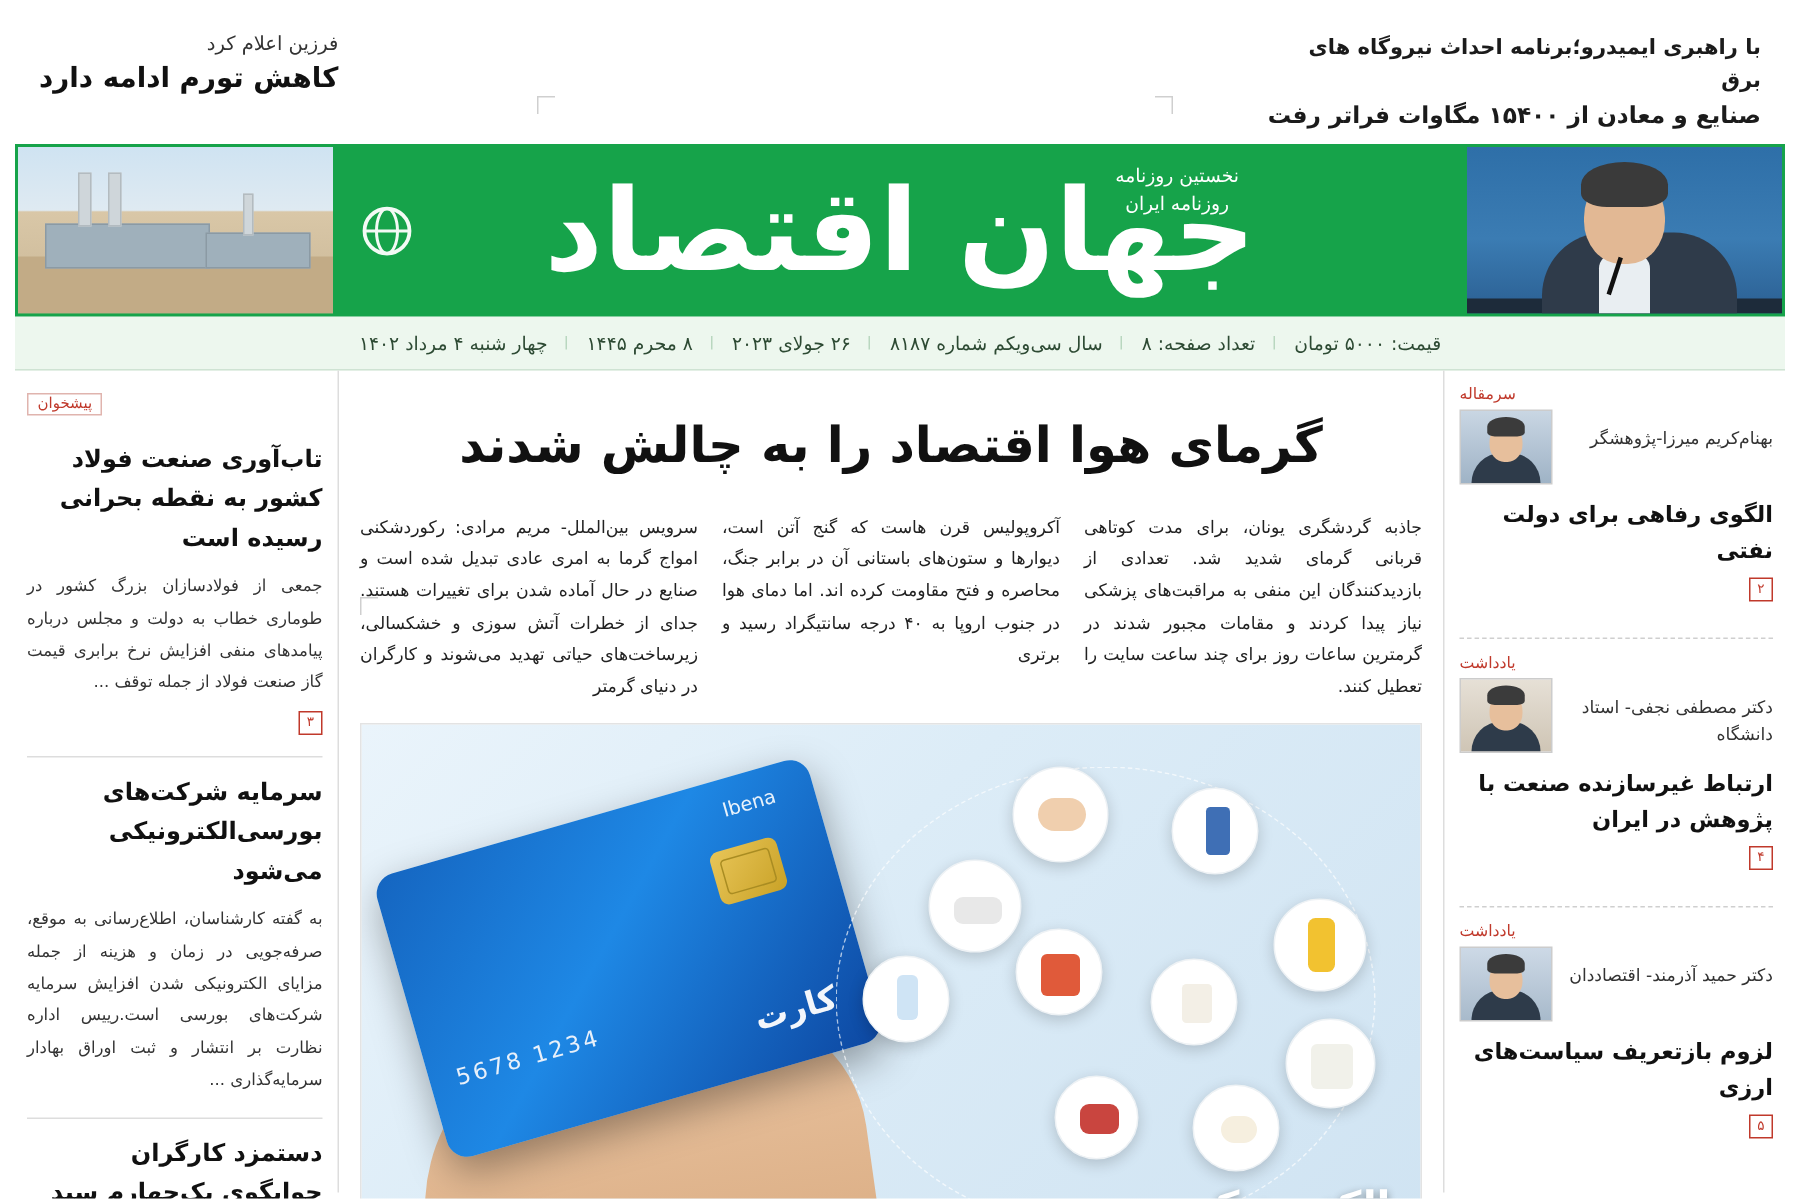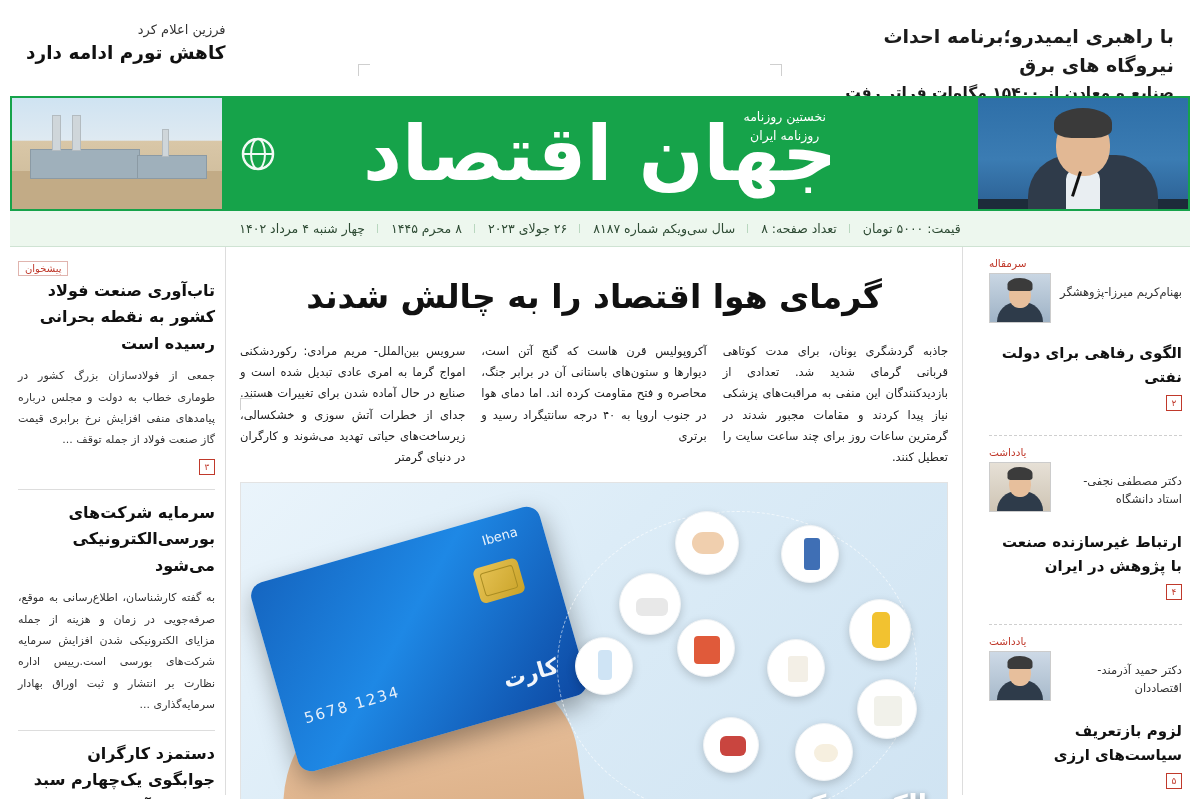--- a/index.html
+++ b/index.html
@@ -12,21 +12,21 @@
     overflow:hidden;
   }
   .page { position:relative; width:1200px; height:799px; background:#fff; }
 
   
   .topstrip {
     display:flex; align-items:flex-start; justify-content:space-between;
     height:96px; padding:22px 26px 0 26px;
   }
   .top-teaser { text-align:right; line-height:1.55; }
-  .top-teaser .l1 { font-size:19px; font-weight:bold; color:#1b1b1b; }
+  .top-teaser .l1 { font-size:14px; font-weight:bold; color:#1b1b1b; }
   .top-teaser .l2 { font-size:15.5px; font-weight:bold; color:#1b1b1b; }
   .top-right { }
   .top-right .sub { font-size:13px; color:#333; margin-bottom:5px; }
   .top-right .main { font-size:18.5px; font-weight:bold; color:#111; }
   .top-left { text-align:left; width:330px;}
 
   
   .cmark { position:absolute; width:12px; height:12px; border:1.5px solid #cfcfcf; }
   .cmark.tl { border-right:none; border-bottom:none; }
   .cmark.tr { border-left:none; border-bottom:none; }
@@ -84,21 +84,21 @@
     display:flex; align-items:center; justify-content:center; gap:0;
     font-size:12.5px; color:#2d4a33; direction:rtl;
   }
   .datebar span { padding:0 13px; position:relative; }
   .datebar span + span::before {
     content:""; position:absolute; right:0; top:3px; bottom:3px; width:1px; background:#b9d7bf;
   }
 
   
   .body { display:flex; margin:0 10px; height:548px; }
-  .col-right { width:228px; border-left:1px solid #ddd; padding:10px 8px 0 26px; }
+  .col-right { width:228px; border-left:1px solid #ddd; padding:10px 8px 0 10px; }
   .col-center { flex:1; padding:10px 14px 0 14px; }
   .col-left { width:216px; border-right:1px solid #ddd; padding:10px 10px 0 8px; }
 
   
   .rail-item { margin-bottom:14px; position:relative; padding-bottom:10px; }
   .rail-tag {
     color:#c0392b; font-size:10.5px; text-align:left; margin-bottom:4px; direction:rtl;
   }
   .rail-row { display:flex; align-items:flex-start; gap:8px; justify-content:flex-start; }
   .rail-name {
@@ -112,21 +112,21 @@
   .av-b { background:linear-gradient(180deg,#e6e0d6,#cfc5b5); }
   .av-c { background:linear-gradient(180deg,#cdd9e6,#a8bacb); }
   .avatar .f { position:absolute; left:50%; top:8px; transform:translateX(-50%);
     width:22px; height:26px; background:#e7bf9c; border-radius:50% 50% 45% 45%; }
   .avatar .h { position:absolute; left:50%; top:4px; transform:translateX(-50%);
     width:25px; height:13px; background:#3b3b3b; border-radius:50% 50% 20% 20%; }
   .avatar .b { position:absolute; left:50%; bottom:0; transform:translateX(-50%);
     width:46px; height:20px; background:#2e3b4a; border-radius:22px 22px 0 0; }
   .rail-title {
     font-size:15px; font-weight:bold; line-height:1.6; text-align:right;
-    margin-top:18px; color:#111;
+    margin-top:8px; color:#111;
   }
   .pagemark {
     width:16px; height:16px; border:1px solid #c0392b; color:#c0392b;
     font-size:9px; display:flex; align-items:center; justify-content:center;
     margin-top:6px;
   }
   .rail-sep { border-top:1px dashed #cfcfcf; margin:2px 0 10px; }
 
   
   .headline {
@@ -166,21 +166,21 @@
     position:absolute; border-radius:50%; background:#ffffff;
     box-shadow:0 3px 10px rgba(0,0,0,.18); border:1px solid #eef2f5;
   }
   .bub i { position:absolute; border-radius:4px; display:block; }
   .ring { position:absolute; inset:0; border:1px dashed rgba(255,255,255,.65); border-radius:50%; }
 
   
   .lc-item { margin-bottom:14px; }
   .lc-tag {
     display:inline-block; color:#c0392b; font-size:10px; border:1px solid #e0b4ae;
-    padding:1px 6px; margin-bottom:2px;
+    padding:1px 6px; margin-bottom:16px;
   }
   .lc-title { font-size:16px; font-weight:bold; line-height:1.65; text-align:right; color:#111; }
   .lc-body { font-size:11px; line-height:1.95; text-align:justify; color:#333; margin-top:8px; }
   .lc-sep { border-top:1px solid #ddd; margin:10px 0; }
   .lc-pm { width:16px; height:16px; border:1px solid #c0392b; color:#c0392b; font-size:9px;
     display:flex; align-items:center; justify-content:center; margin:8px 0 0 auto; }
 </style>
 </head>
 <body>
 

